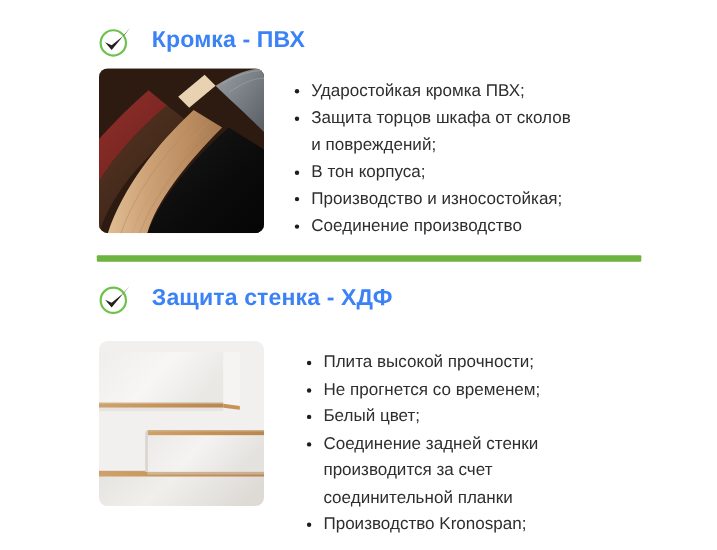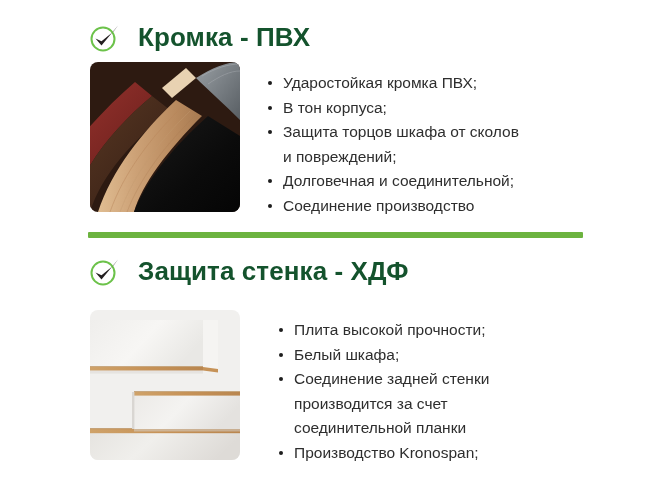--- a/index.html
+++ b/index.html
@@ -55,23 +55,23 @@
   .check-icon {
     width: 34px;
     height: 34px;
     flex: 0 0 34px;
     position: relative;
     margin-right: 16px;
   }
   .check-icon svg { display: block; }
 
   .section-title {
-    font-size: 26px;
+    font-size: 21px;
     font-weight: bold;
-    color: #14532d;
+    color: #3b82f6;
     letter-spacing: 0.1px;
     white-space: nowrap;
     line-height: 1.1;
   }
 
   
   .section-body {
     position: absolute;
     left: 90px;
     display: flex;
@@ -192,24 +192,24 @@
           <path d="M106,16 C122,6 136,0 150,0 L150,58 C132,40 118,28 106,16 Z" fill="url(#gGray)"></path>
           <path d="M112,14 C126,6 138,2 150,2" fill="none" stroke="#aeb3b7" stroke-width="0.8" opacity="0.6"></path>
           <path d="M118,22 C130,14 140,9 150,9" fill="none" stroke="#b6bbbf" stroke-width="0.7" opacity="0.5"></path>
 
           <rect x="0" y="0" width="150" height="150" fill="none"></rect>
         </svg>
       </div>
 
       <ul class="feature-list" id="list-edge">
         <li>Ударостойкая кромка ПВХ;</li>
-        <li>В тон корпуса;</li>
         <li>Защита торцов шкафа от сколов
 и повреждений;</li>
-        <li>Долговечная и соединительной;</li>
+        <li>В тон корпуса;</li>
+        <li>Производство и износостойкая;</li>
         <li>Соединение производство</li>
       </ul>
 
     </div>
   </div>
 
   <div class="section" id="section-back">
 
     <div class="divider"></div>
 
@@ -268,21 +268,22 @@
           <rect x="0" y="56" width="113" height="1" fill="#b58850" opacity="0.7"></rect>
           <path d="M113,57 L128,59 L128,62.6 L113,60.6 Z" fill="#c69257"></path>
 
           <rect x="0" y="60.6" width="113" height="3" fill="#dcd9d5" opacity="0.55"></rect>
           <rect x="44" y="119" width="106" height="2.5" fill="#d8d5d1" opacity="0.5"></rect>
         </svg>
       </div>
 
       <ul class="feature-list" id="list-back">
         <li>Плита высокой прочности;</li>
-        <li>Белый шкафа;</li>
+        <li>Не прогнется со временем;</li>
+        <li>Белый цвет;</li>
         <li>Соединение задней стенки
 производится за счет
 соединительной планки</li>
         <li>Производство Kronospan;</li>
       </ul>
 
     </div>
   </div>
 
 </div>

